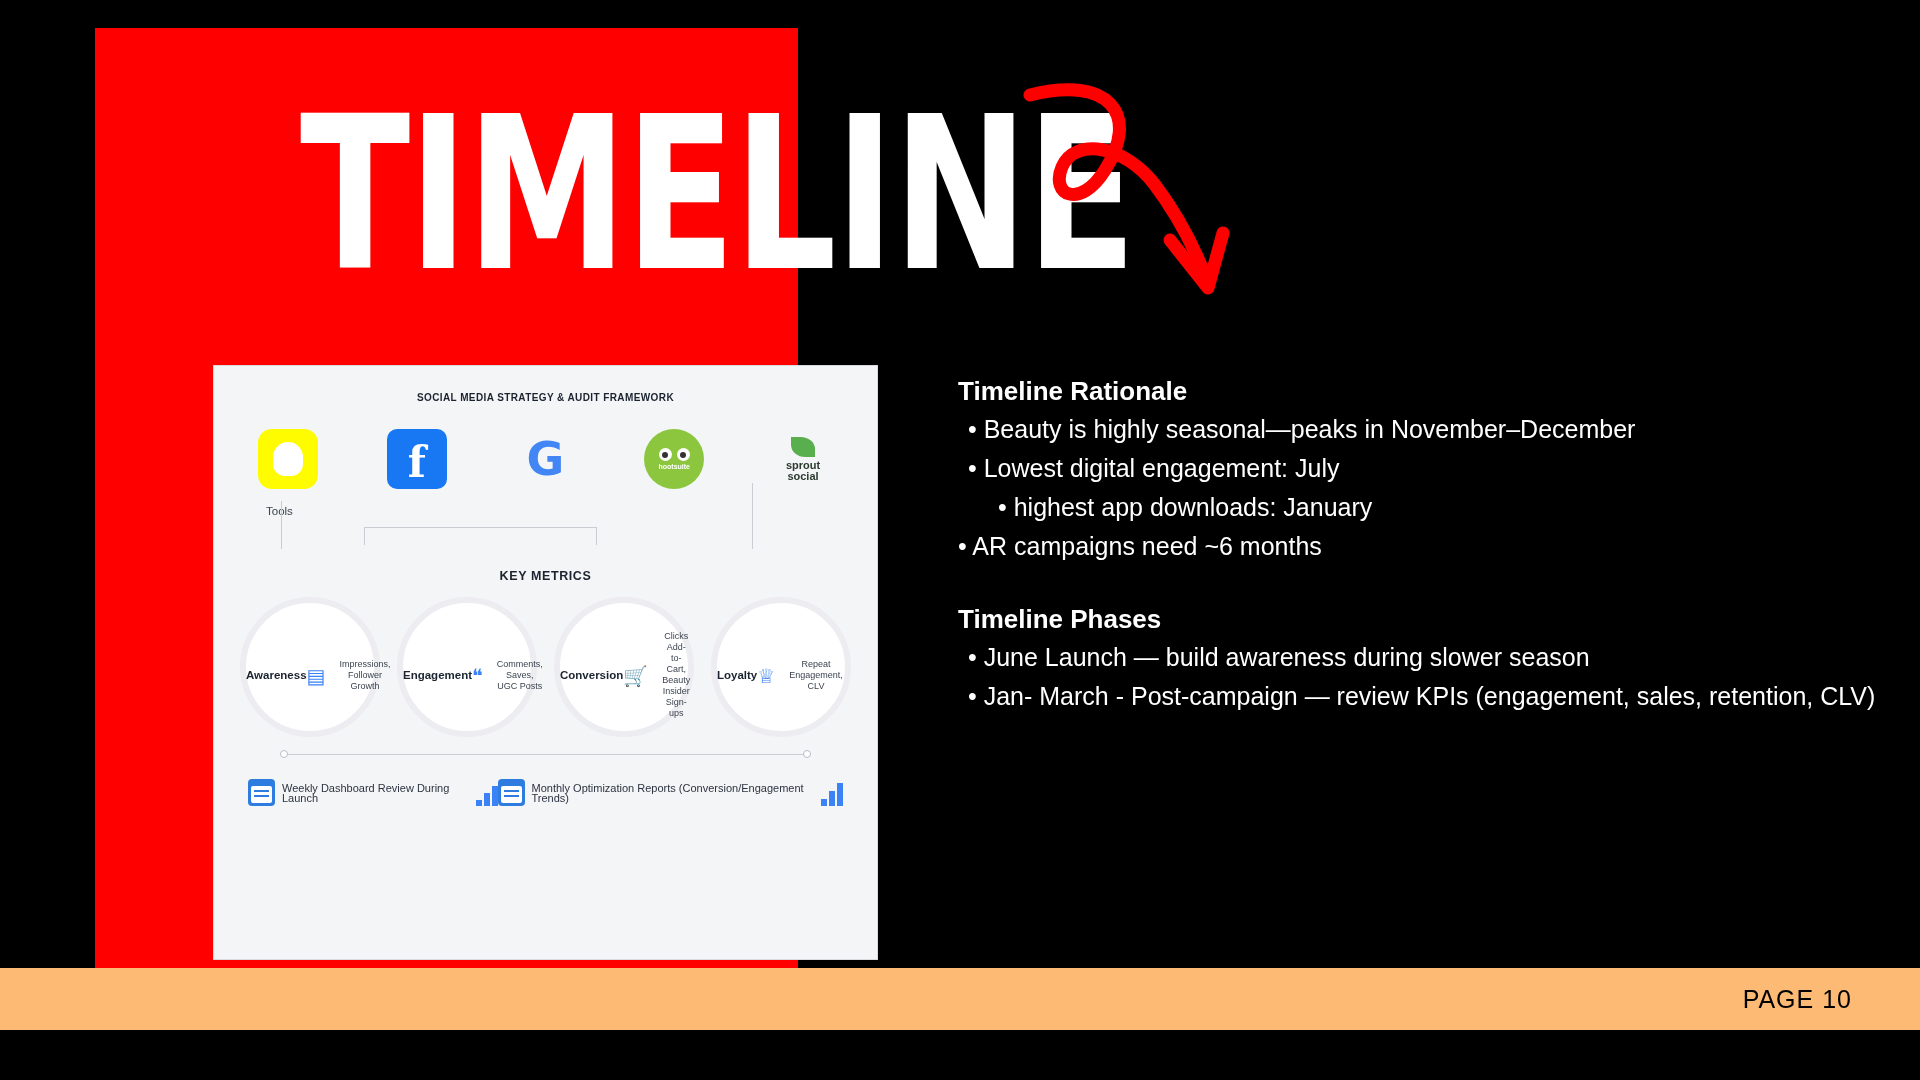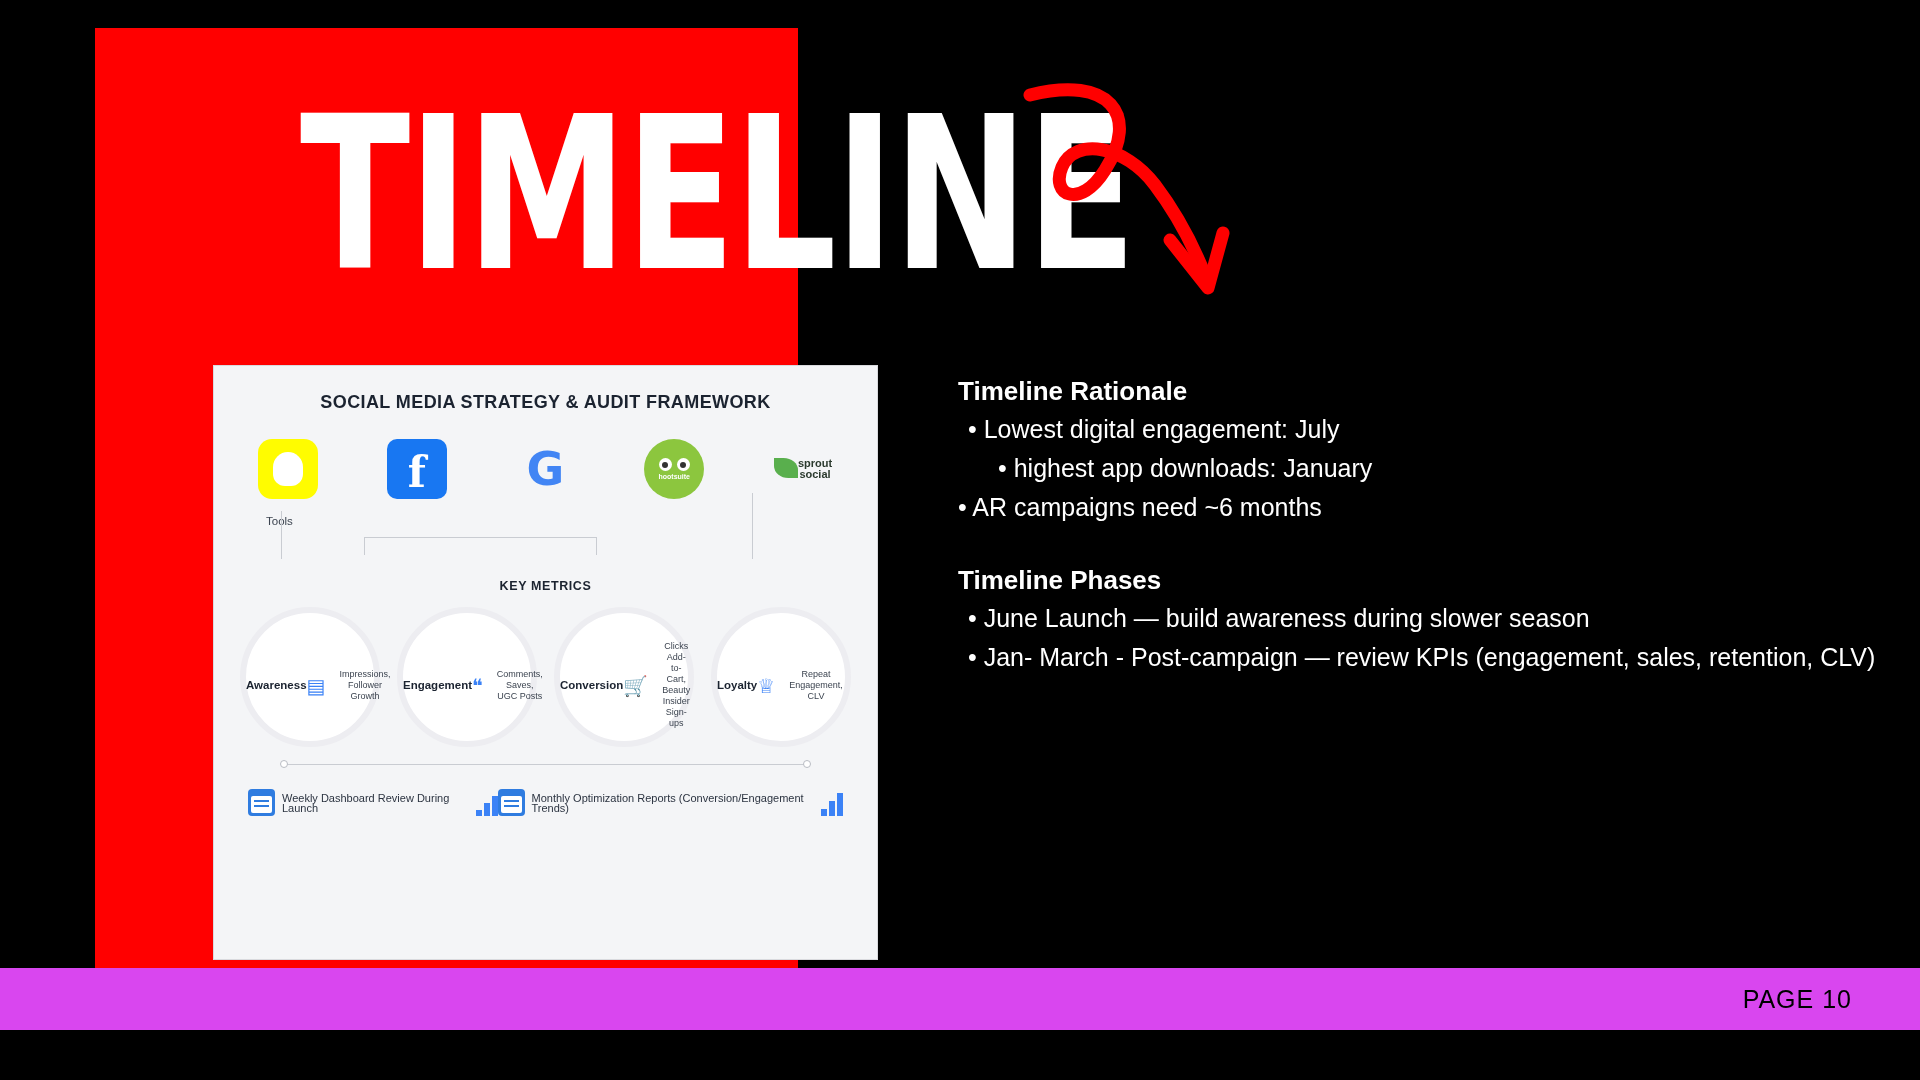--- a/index.html
+++ b/index.html
@@ -50,21 +50,21 @@
     position: absolute;
     left: 213px; top: 365px;
     width: 665px; height: 595px;
     background: #F4F5F7;
     border: 1px solid #d9dade;
     overflow: hidden;
   }
   .fw-title {
     margin-top: 26px;
     text-align: center;
-    font-size: 18px;
+    font-size: 10px;
     font-weight: 700;
     letter-spacing: 0.4px;
     color: #1b2330;
   }
   .fw-logos {
     display: flex;
     justify-content: space-between;
     padding: 34px 44px 0 44px;
     align-items: flex-end;
     height: 86px;
@@ -72,21 +72,21 @@
   .logo { width: 60px; height: 60px; position: relative; display:flex; align-items:center; justify-content:center;}
   .logo-snap { background:#FFFC00; border-radius:14px; display:flex; align-items:center; justify-content:center;}
   .logo-snap .ghost { width:30px; height:34px; background:#fff; border-radius:15px 15px 12px 12px; position:relative;}
   .logo-fb { background:#1877F2; border-radius:10px; color:#fff; font-family:"DejaVu Serif", serif; font-weight:700; font-size:42px; line-height:52px; display:flex; align-items:flex-end; justify-content:center;}
   .logo-g { font-family:"DejaVu Sans", sans-serif; font-weight:700; font-size:46px; color:#4285F4;}
   .logo-hoot { background:#8CC63E; border-radius:50%; display:flex; align-items:center; justify-content:center; flex-direction:column;}
   .logo-hoot .eyes { display:flex; gap:5px; margin-bottom:2px;}
   .logo-hoot .eye { width:13px;height:13px;border-radius:50%;background:#fff; display:flex;align-items:center;justify-content:center;}
   .logo-hoot .eye::after{content:"";width:6px;height:6px;border-radius:50%;background:#333;}
   .logo-hoot .name{font-size:7px;color:#fff;font-weight:700;}
-  .logo-sprout { display:flex; flex-direction:row; align-items:center; justify-content:center;}
+  .logo-sprout { display:flex; flex-direction:column; align-items:center; justify-content:center;}
   .logo-sprout .leaf { width:24px;height:20px;background:#59AF4D;border-radius:0 60% 0 60%; margin-bottom:3px;}
   .logo-sprout .txt { font-size:11px; font-weight:700; color:#2b3a2e; line-height:11px; text-align:center;}
 
   .tools-label { text-align:left; margin-left:52px; margin-top:16px; font-size:11.5px; color:#3c4450; }
   .key-metrics { text-align:center; margin-top:22px; font-size:12.5px; font-weight:700; letter-spacing:.6px; color:#1b2330;}
 
   .connector-area { position:relative; height:30px; }
   .connector-area .line-h { position:absolute; left:150px; top:10px; width:232px; height:1px; background:#c9ccd2;}
   .connector-area .line-v1 { position:absolute; left:150px; top:10px; width:1px; height:18px; background:#c9ccd2;}
   .connector-area .line-v2 { position:absolute; left:382px; top:10px; width:1px; height:18px; background:#c9ccd2;}
@@ -138,21 +138,21 @@
   }
   .rc-gap { height: 34px; }
   .indent2 { padding-left: 40px; }
   .indent-s { padding-left: 10px; }
 
   
   .bottom-bar {
     position: absolute;
     left: 0; bottom: 50px;
     width: 1920px; height: 62px;
-    background: #d946ef;
+    background: #fdba74;
     display: flex; align-items: center; justify-content: flex-end;
   }
   .page-num {
     margin-right: 68px;
     font-size: 25px;
     letter-spacing: 1px;
     color: #000000;
   }
 </style>
 </head>
@@ -249,20 +249,21 @@
             <i style="height:7px"></i>
             <i style="height:15px"></i>
             <i style="height:23px"></i>
           </div>
       </div>
     </div>
   </div>
 
   <div class="right-col">
     <div class="rc-heading">Timeline Rationale</div>
+    <div class="rc-line indent-s">• Beauty is highly seasonal—peaks in November–December</div>
     <div class="rc-line indent-s">• Lowest digital engagement: July</div>
     <div class="rc-line indent2">•  highest app downloads: January</div>
     <div class="rc-line">• AR campaigns need ~6 months</div>
 
     <div class="rc-gap"></div>
 
     <div class="rc-heading">Timeline Phases</div>
     <div class="rc-line indent-s">• June Launch — build awareness during slower season</div>
     <div class="rc-line indent-s">• Jan- March - Post-campaign — review KPIs (engagement, sales, retention, CLV)</div>
   </div>

